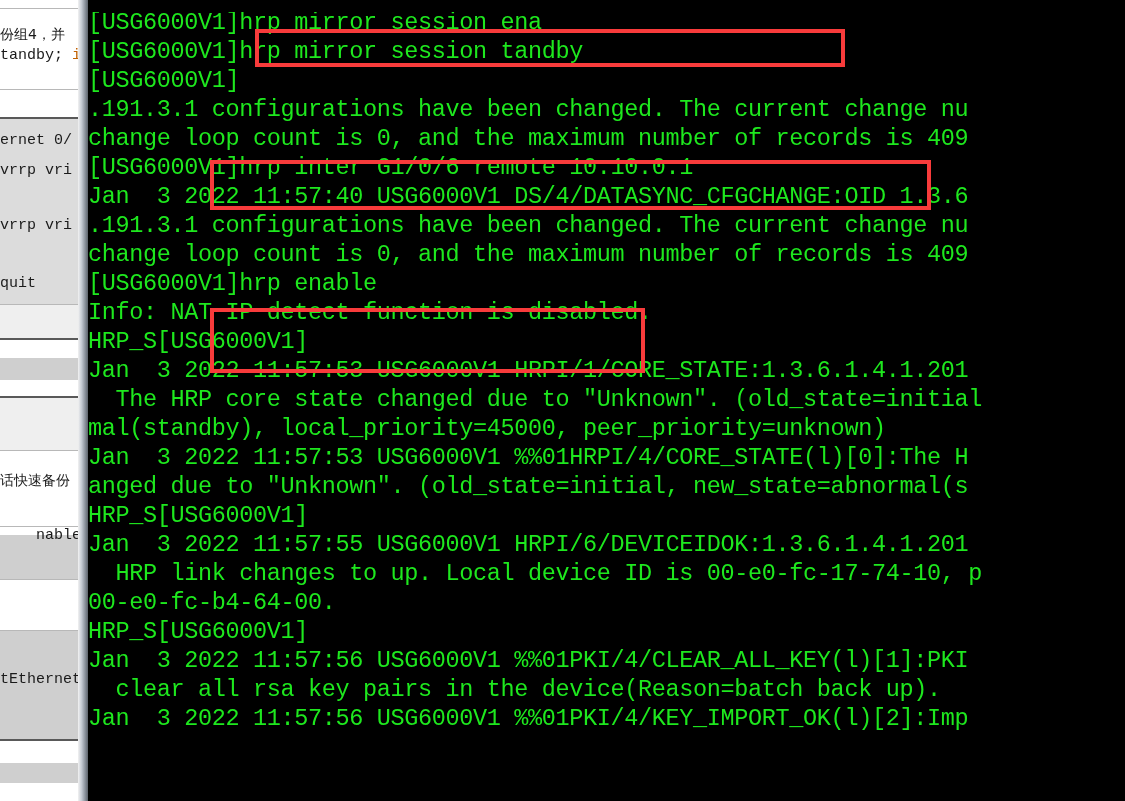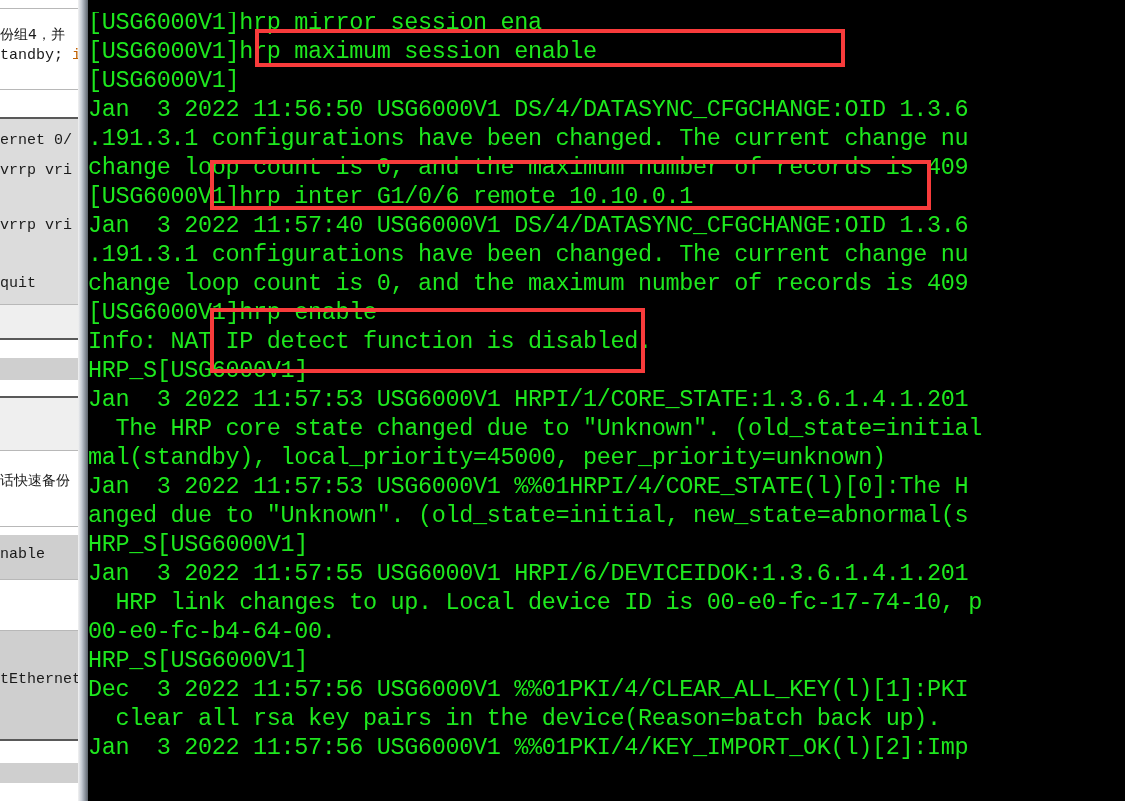--- a/index.html
+++ b/index.html
@@ -153,52 +153,51 @@
     <div class="doc-block doc-shade-dk" style="top:763px; height:20px;"></div>
     <div class="doc-block doc-white" style="top:783px; height:18px;"></div>
 
     <div class="doc-text cjk" style="top:24px;  left:0;">份组4，并</div>
     <div class="doc-text mono" style="top:46px;  left:0;">tandby; <span class="amp">i</span></div>
     <div class="doc-text mono" style="top:131px; left:0;">ernet 0/</div>
     <div class="doc-text mono" style="top:161px; left:0;">vrrp vri</div>
     <div class="doc-text mono" style="top:216px; left:0;">vrrp vri</div>
     <div class="doc-text mono" style="top:274px; left:0;text-align:center;">quit</div>
     <div class="doc-text cjk" style="top:470px; left:0;">话快速备份</div>
-    <div class="doc-text mono" style="top:545px; left:0;">nable</div>
+    <div class="doc-text mono" style="top:526px; left:0;padding-left:36px;">nable</div>
     <div class="doc-text mono" style="top:670px; left:0;">tEthernet</div>
   </div>
 
   <div id="gutter"></div>
 
   <div id="terminal">
     <div id="term-lines">
       <div class="tline">[USG6000V1]hrp mirror session ena</div>
-      <div class="tline">[USG6000V1]hrp maximum session enable</div>
+      <div class="tline">[USG6000V1]hrp mirror session tandby</div>
       <div class="tline">[USG6000V1]</div>
-      <div class="tline">Jan  3 2022 11:56:50 USG6000V1 DS/4/DATASYNC_CFGCHANGE:OID 1.3.6</div>
       <div class="tline">.191.3.1 configurations have been changed. The current change nu</div>
       <div class="tline">change loop count is 0, and the maximum number of records is 409</div>
       <div class="tline">[USG6000V1]hrp inter G1/0/6 remote 10.10.0.1</div>
       <div class="tline">Jan  3 2022 11:57:40 USG6000V1 DS/4/DATASYNC_CFGCHANGE:OID 1.3.6</div>
       <div class="tline">.191.3.1 configurations have been changed. The current change nu</div>
       <div class="tline">change loop count is 0, and the maximum number of records is 409</div>
       <div class="tline">[USG6000V1]hrp enable</div>
       <div class="tline">Info: NAT IP detect function is disabled.</div>
       <div class="tline">HRP_S[USG6000V1]</div>
       <div class="tline">Jan  3 2022 11:57:53 USG6000V1 HRPI/1/CORE_STATE:1.3.6.1.4.1.201</div>
       <div class="tline">  The HRP core state changed due to "Unknown". (old_state=initial</div>
       <div class="tline">mal(standby), local_priority=45000, peer_priority=unknown)</div>
       <div class="tline">Jan  3 2022 11:57:53 USG6000V1 %%01HRPI/4/CORE_STATE(l)[0]:The H</div>
       <div class="tline">anged due to "Unknown". (old_state=initial, new_state=abnormal(s</div>
       <div class="tline">HRP_S[USG6000V1]</div>
       <div class="tline">Jan  3 2022 11:57:55 USG6000V1 HRPI/6/DEVICEIDOK:1.3.6.1.4.1.201</div>
       <div class="tline">  HRP link changes to up. Local device ID is 00-e0-fc-17-74-10, p</div>
       <div class="tline">00-e0-fc-b4-64-00.</div>
       <div class="tline">HRP_S[USG6000V1]</div>
-      <div class="tline">Dec  3 2022 11:57:56 USG6000V1 %%01PKI/4/CLEAR_ALL_KEY(l)[1]:PKI</div>
+      <div class="tline">Jan  3 2022 11:57:56 USG6000V1 %%01PKI/4/CLEAR_ALL_KEY(l)[1]:PKI</div>
       <div class="tline">  clear all rsa key pairs in the device(Reason=batch back up).</div>
       <div class="tline">Jan  3 2022 11:57:56 USG6000V1 %%01PKI/4/KEY_IMPORT_OK(l)[2]:Imp</div>
     </div>
 
     <div class="redbox" id="ann0" style="left: 167px; top: 17px; width: 590px; height: 38px; border-color: rgb(248, 59, 59);"></div>
     <div class="redbox" id="ann1" style="left: 122px; top: 148px; width: 721px; height: 50px; border-color: rgb(248, 59, 59);"></div>
     <div class="redbox" id="ann2" style="left: 122px; top: 296px; width: 435px; height: 65px; border-color: rgb(248, 59, 59);"></div>
   </div>
 
 </div>

